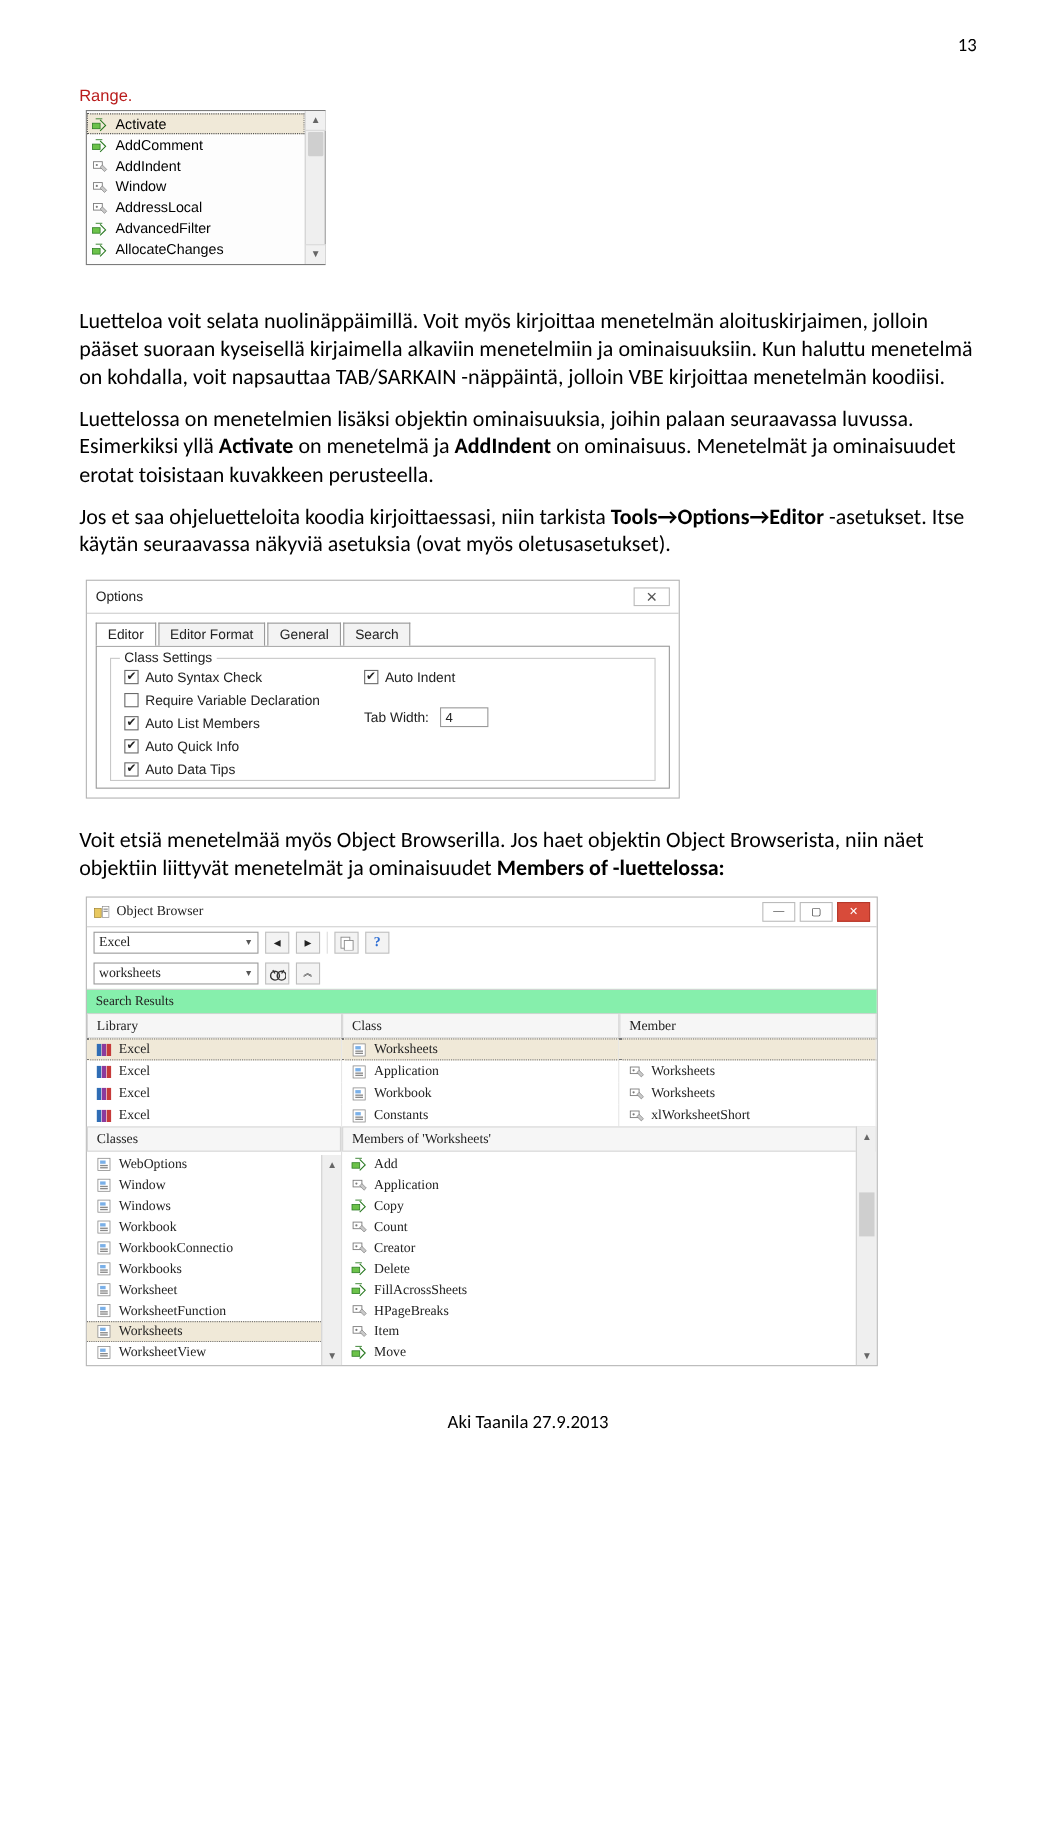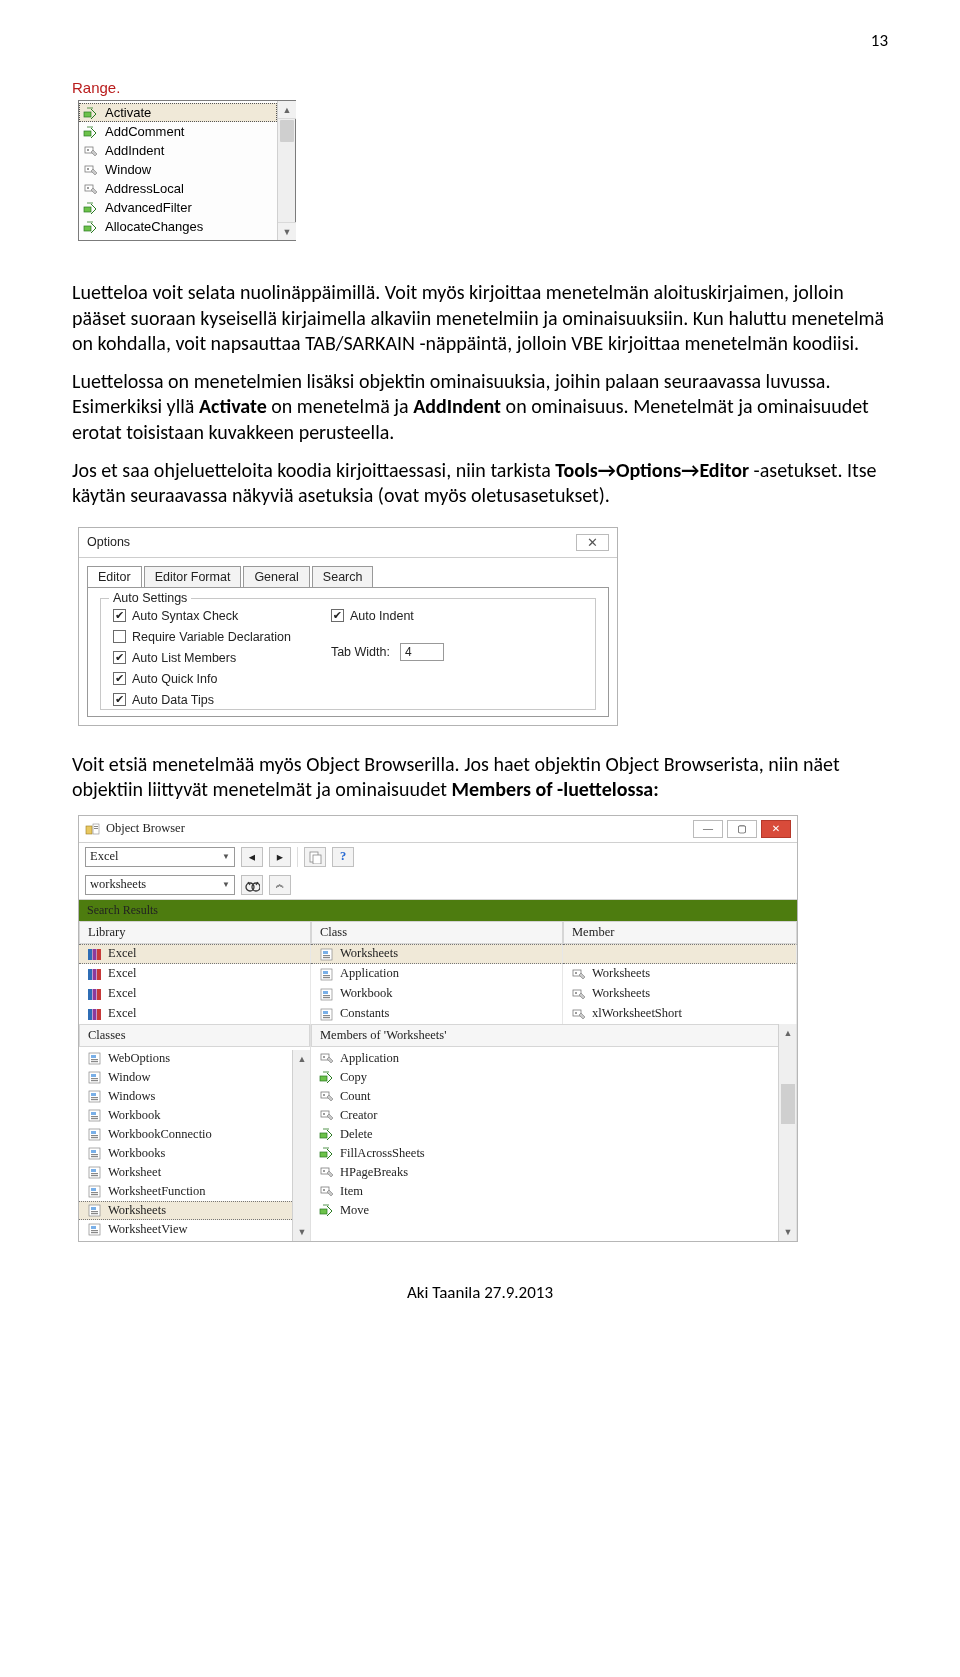--- a/index.html
+++ b/index.html
@@ -66,21 +66,21 @@
   }
   .ob .title{display:flex; align-items:center; justify-content:space-between; padding:4px 6px; border-bottom:1px solid #d0d0d0;}
   .win-btns{display:flex; gap:4px;}
   .wb{width:30px;height:18px;border:1px solid #bbb;display:flex;align-items:center;justify-content:center;font-size:10px;}
   .wb.close{background:#d84b3a;color:#fff;border-color:#b5382a;}
   .ob .toolbar{display:flex; align-items:center; gap:6px; padding:4px 6px;}
   .combo{border:1px solid #9a9a9a; height:20px; display:flex; align-items:center; justify-content:space-between; padding:0 4px; background:#fff;}
   .combo .caret{font-size:8px; color:#555;}
   .btn-sm{width:22px;height:20px;border:1px solid #c0c0c0;background:#f3f3f3;display:inline-flex;align-items:center;justify-content:center;}
   .vsep{width:1px;height:20px;background:#ddd;}
-  .sec-hdr{background:#4d7c0f;border-top:1px solid #d3d3d3;border-bottom:1px solid #d3d3d3;padding:3px 8px;font-size:12px;}
+  .sec-hdr{background:#86efac;border-top:1px solid #d3d3d3;border-bottom:1px solid #d3d3d3;padding:3px 8px;font-size:12px;}
   .grid3 .hdr,.grid3 .r{display:grid;grid-template-columns:232px 252px 1fr;}
   .grid3 .hdr>div{border:1px solid #d6d6d6;border-top:none;padding:3px 8px;background:#f6f6f6;}
   .grid3 .r>div{padding:2px 8px;display:flex;align-items:center;gap:6px;border-right:1px solid #e7e7e7;height:20px;}
   .grid3 .r.sel>div{background:#f0e9d8;border-top:1px dotted #777;border-bottom:1px dotted #777;}
   .col{border-right:1px solid #e0e0e0; position:relative;}
   .col .list2{padding:2px 0;}
   .col .r2{padding:2px 8px;display:flex;align-items:center;gap:6px;height:19px;}
   .col .r2.sel{background:#f0e9d8;border-top:1px dotted #777;border-bottom:1px dotted #777;}
   .panes{display:grid;grid-template-columns:232px 1fr;position:relative;}
   .rightcol{position:relative;}
@@ -230,21 +230,21 @@
     <span class="close-x">✕</span>
   </div>
   <div class="tabs" id="opt-tabs">
       <div class="tab active">Editor</div>
       <div class="tab">Editor Format</div>
       <div class="tab">General</div>
       <div class="tab">Search</div>
     </div>
   <div class="tabbody">
     <div class="fieldset">
-      <span class="legend">Auto Settings</span>
+      <span class="legend">Class Settings</span>
       <div class="fsrow">
         <div class="checks" id="opt-left">
             <div class="chk">
               <span class="box checked"></span>
               <span>Auto Syntax Check</span>
             </div>
             <div class="chk">
               <span class="box"></span>
               <span>Require Variable Declaration</span>
             </div>
@@ -457,20 +457,25 @@
     <div style="position: absolute; right: 0px; top: 26px; bottom: 0px; width: 18px; background: rgb(239, 239, 239); border-left: 1px solid rgb(208, 208, 208);">
           <div style="position:absolute;top:0;left:0;width:18px;height:18px;display:flex;align-items:center;justify-content:center;font-size:9px;color:#666">▲</div>
           <div style="position:absolute;bottom:0;left:0;width:18px;height:18px;display:flex;align-items:center;justify-content:center;font-size:9px;color:#666">▼</div>
         </div>
       </div>
     <div class="col rightcol">
       <div class="hdr" style="border:1px solid #d6d6d6;padding:3px 8px;background:#f6f6f6;">Members of 'Worksheets'</div>
       <div class="list2" id="ob-members" style="padding-right:18px;">
           <div class="r2"><span class="ic">
               <svg width="15" height="14">
+                <use href="#i-method"></use>
+              </svg>
+            </span>Add</div>
+          <div class="r2"><span class="ic">
+              <svg width="15" height="14">
                 <use href="#i-prop"></use>
               </svg>
             </span>Application</div>
           <div class="r2"><span class="ic">
               <svg width="15" height="14">
                 <use href="#i-method"></use>
               </svg>
             </span>Copy</div>
           <div class="r2"><span class="ic">
               <svg width="15" height="14">

